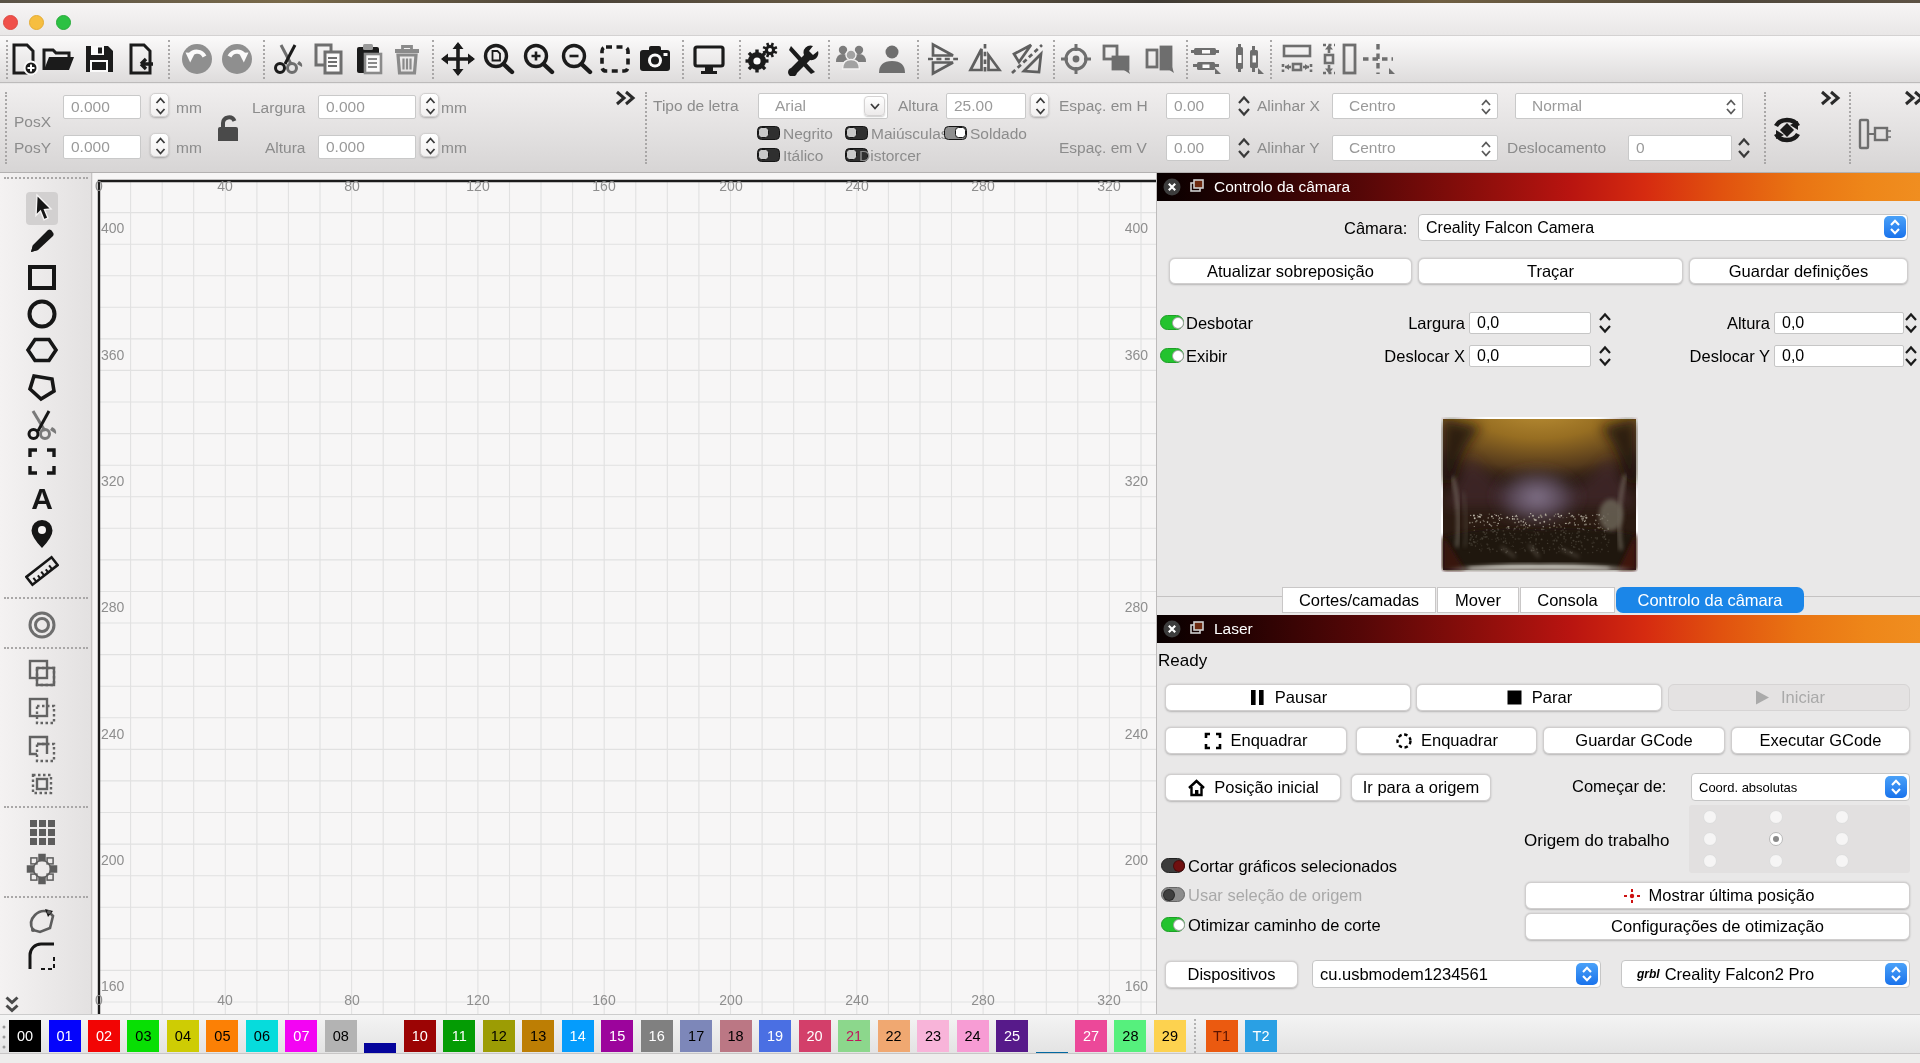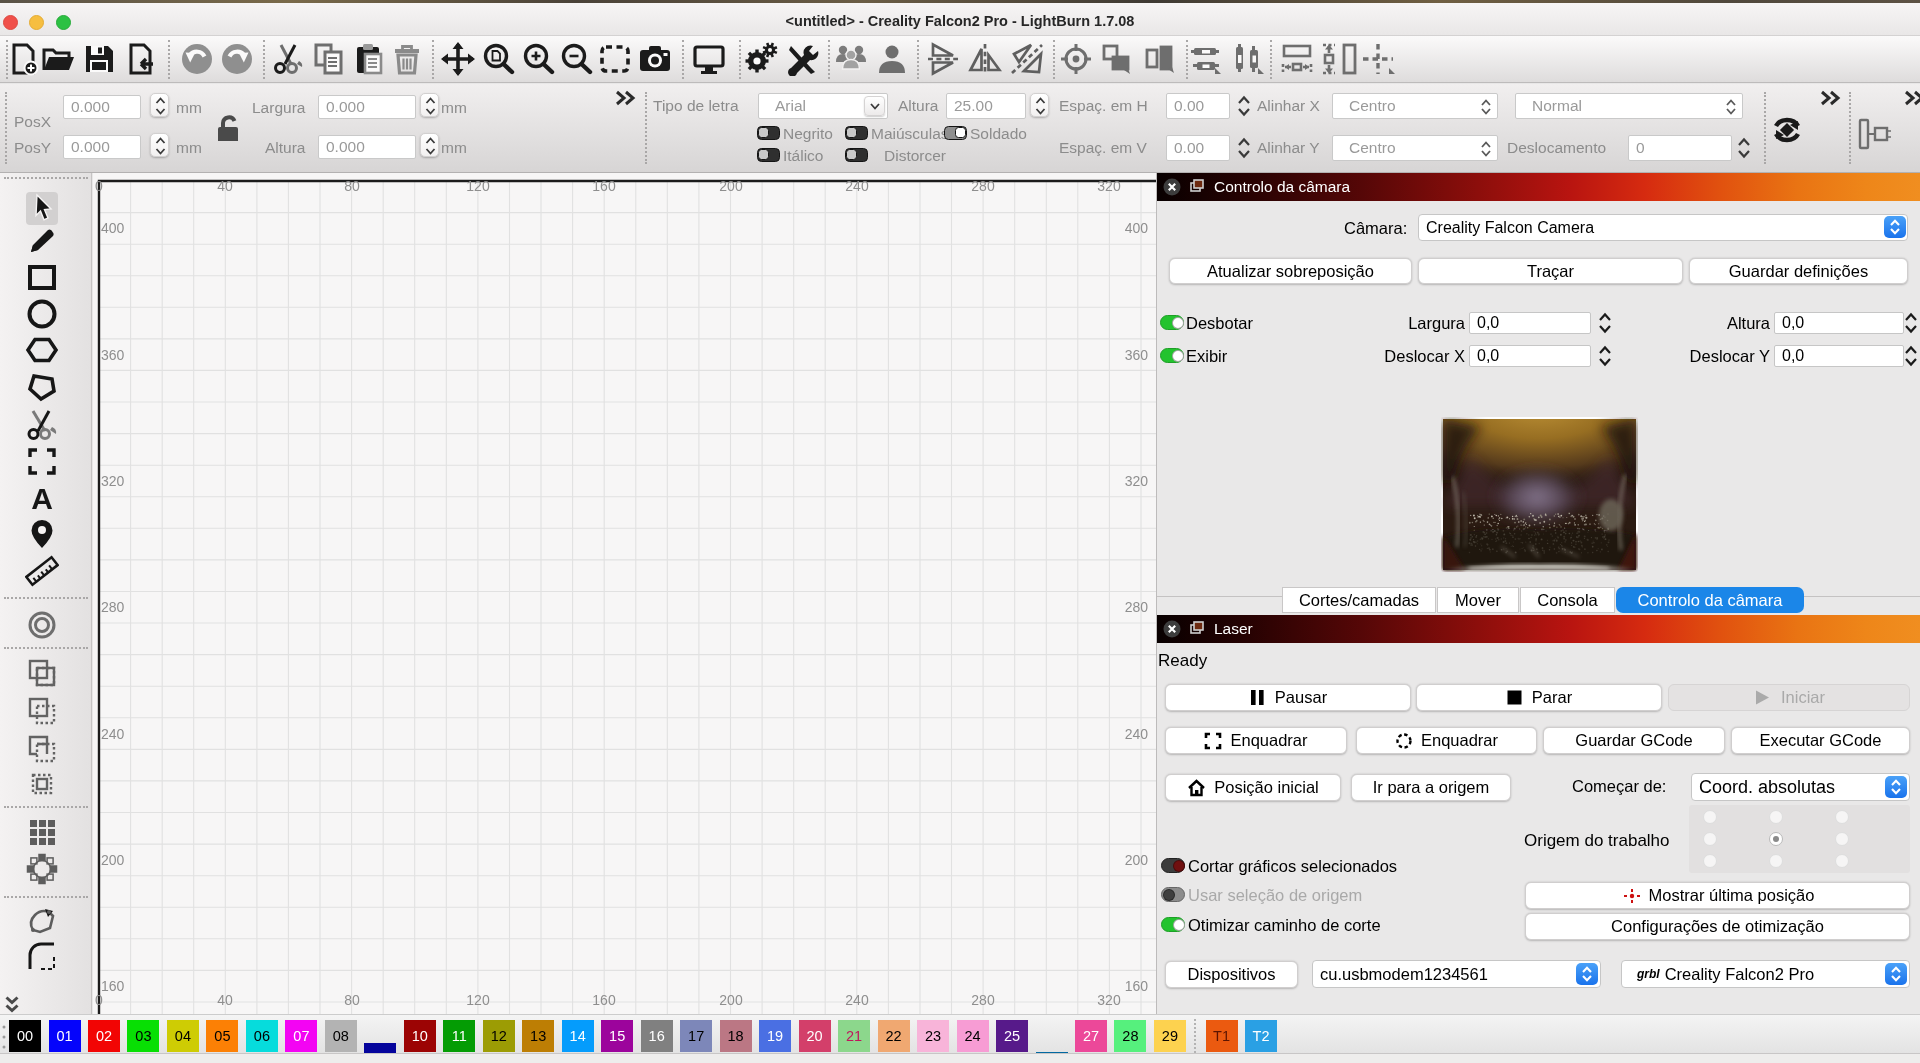--- a/index.html
+++ b/index.html
@@ -33,21 +33,20 @@
 .sw{position:absolute;top:1020px;width:32px;height:32px;font-size:14.5px;display:flex;align-items:center;justify-content:center;}
 #status{left:0;top:1053px;width:1920px;height:10px;background:#eeedec;border-top:1px solid #c8c6c6;}
 .rlbl{font-size:14px;fill:#8e8e8e;font-family:"Liberation Sans",sans-serif;}
 </style></head>
 <body>
 <div id="wall" class="abs"></div>
 <div id="titlebar" class="abs">
 <div class="tl" style="left:3px;background:#f0504a;border:0.5px solid #dd4a42;"></div>
 <div class="tl" style="left:28.5px;background:#f6be40;border:0.5px solid #e4ac34;"></div>
 <div class="tl" style="left:56px;background:#2cc143;border:0.5px solid #27ab3a;"></div>
-<div id="title">&lt;untitled&gt; - Creality Falcon2 Pro - LightBurn 1.7.08</div>
 </div>
 <div id="tb1" class="abs">
 <div class="vsep" style="left:6px;top:4px;height:39px;"></div>
 <div class="vsep" style="left:168px;top:4px;height:39px;"></div>
 <div class="vsep" style="left:263px;top:4px;height:39px;"></div>
 <div class="vsep" style="left:432px;top:4px;height:39px;"></div>
 <div class="vsep" style="left:682px;top:4px;height:39px;"></div>
 <div class="vsep" style="left:739px;top:4px;height:39px;"></div>
 <div class="vsep" style="left:828px;top:4px;height:39px;"></div>
 <div class="vsep" style="left:917px;top:4px;height:39px;"></div>
@@ -350,21 +349,21 @@
       <div class="knob" style="left:10px;background:#ffffff;"></div>
     </div>
 <div class="glbl" style="left:970px;top:41px;">Soldado</div>
 <div class="tgl" style="left:757px;top:64px;background:#2f2f2f;">
       <div class="knob" style="left:-0.5px;background:#c9c9c9;"></div>
     </div>
 <div class="glbl" style="left:783px;top:63px;">Itálico</div>
 <div class="tgl" style="left:845px;top:64px;background:#2f2f2f;">
       <div class="knob" style="left:-0.5px;background:#c9c9c9;"></div>
     </div>
-<div class="glbl" style="left:884px;top:63px;text-align:center;">Distorcer</div>
+<div class="glbl" style="left:859px;top:63px;text-align:center;">Distorcer</div>
 <div class="glbl" style="left:1059px;top:13px;">Espaç. em H</div>
 <div class="fld" style="left:1166px;top:9px;width:64px;height:26px;">0.00</div>
 <svg class="abs" style="left:1236px;top:11px;" width="16" height="22" viewBox="0 0 16 22">
       <path d="M3 8 L8 2.5 L13 8" fill="none" stroke="#3a3a3a" stroke-width="2.2"></path>
       <path d="M3 14 L8 19.5 L13 14" fill="none" stroke="#3a3a3a" stroke-width="2.2"></path>
     </svg>
 <div class="glbl" style="left:1059px;top:55px;">Espaç. em V</div>
 <div class="fld" style="left:1166px;top:51px;width:64px;height:26px;">0.00</div>
 <svg class="abs" style="left:1236px;top:53px;" width="16" height="22" viewBox="0 0 16 22">
       <path d="M3 8 L8 2.5 L13 8" fill="none" stroke="#3a3a3a" stroke-width="2.2"></path>
@@ -1113,23 +1112,23 @@
       <circle cx="9" cy="9" r="6.5" fill="none" stroke="#000" stroke-width="2.4" stroke-dasharray="3.4 2.6"></circle>
     </svg>Enquadrar</div>
 <div class="btn" style="left:1543px;top:727px;width:182px;height:27px;">Guardar GCode</div>
 <div class="btn" style="left:1731px;top:727px;width:179px;height:27px;">Executar GCode</div>
 <div class="btn" style="left:1165px;top:774px;width:176px;height:27px;">
 <svg width="19" height="18" viewBox="0 0 19 18" style="margin-right:8px;">
       <path d="M2 9 L9.5 2 L17 9" fill="none" stroke="#000" stroke-width="2.4"></path>
       <path d="M4.5 8 v8 h10 v-8" fill="none" stroke="#000" stroke-width="2.4"></path>
       <rect x="8" y="11" width="3.4" height="5" fill="#000"></rect>
     </svg>Posição inicial</div>
-<div class="btn" style="left:1351px;top:774px;width:160px;height:27px;">Ir para a origem</div>
+<div class="btn" style="left:1351px;top:774px;width:140px;height:27px;">Ir para a origem</div>
 <div class="blbl" style="left:1572px;top:777px;">Começar de:</div>
-<div class="wfld" style="left:1691px;top:773px;width:219px;height:28px;border-radius:4px;font-size:18px;">Coord. absolutas</div>
+<div class="wfld" style="left:1691px;top:773px;width:219px;height:28px;border-radius:4px;font-size:13px;">Coord. absolutas</div>
 <div class="bstep" style="left:1885px;top:776px;">
     <svg width="16" height="18" viewBox="0 0 16 18">
       <path d="M4 7 L8 2.8 L12 7" fill="none" stroke="#fff" stroke-width="2.1"></path>
       <path d="M4 11 L8 15.2 L12 11" fill="none" stroke="#fff" stroke-width="2.1"></path>
     </svg>
   </div>
 <div class="abs" style="left:1689px;top:805px;width:221px;height:68px;background:#e2e0e0;border-radius:3px;"></div>
 <div class="blbl" style="left:1524px;top:831px;font-size:17px;">Origem do trabalho</div>
 <div class="abs" style="left:1703px;top:810px;width:14px;height:14px;border-radius:50%;background:#f6f5f5;border:1px solid #dddddd;"></div>
 <div class="abs" style="left:1769px;top:810px;width:14px;height:14px;border-radius:50%;background:#f6f5f5;border:1px solid #dddddd;"></div>

